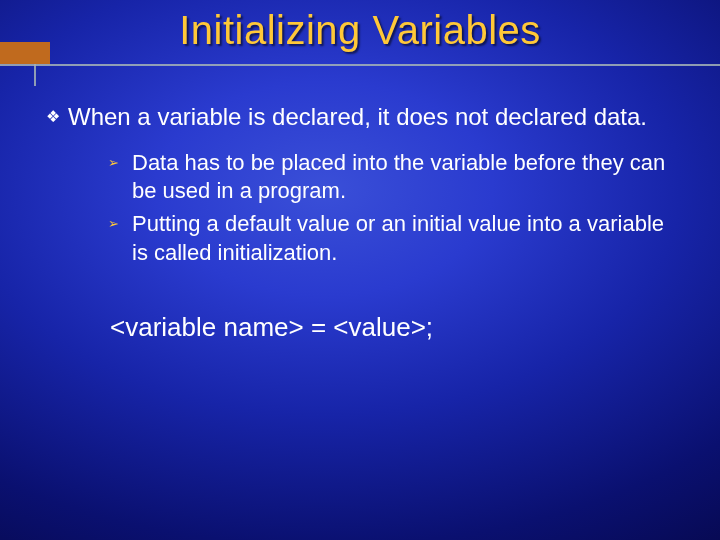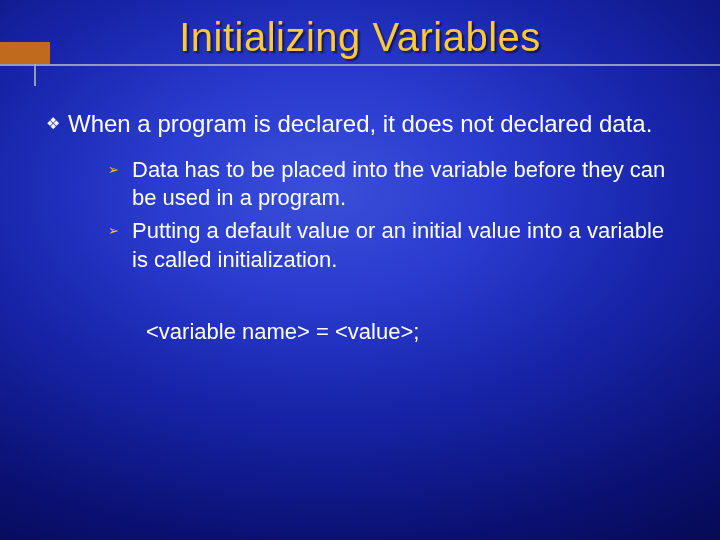--- a/index.html
+++ b/index.html
@@ -15,21 +15,21 @@
       #0a1070 60%,
       #050540 82%,
       #030320 100%);
     color: #fff;
     position: relative;
   }
 
   
   .title-wrap {
     position: relative;
-    padding-top: 17px;
+    padding-top: 10px;
     height: 78px;
   }
   .title {
     font-family: "Trebuchet MS", Tahoma, sans-serif;
     font-size: 40px;
     color: #ffc838;
     text-align: center;
     text-shadow: 2px 2px 2px rgba(0,0,0,0.55);
     letter-spacing: 0.5px;
     line-height: 1.0;
@@ -99,40 +99,40 @@
     flex: 0 0 auto;
     width: 24px;
     font-size: 13px;
     line-height: 28px;
     color: #ffc838;
   }
   .lvl2 .txt { flex: 1; }
 
   .note {
     margin-top: 44px;
-    margin-left: 100px;
-    font-size: 22px;
+    margin-left: 64px;
+    font-size: 26px;
   }
 </style>
 </head>
 <body>
 
 <div class="title-wrap">
   <div class="title">Initializing Variables</div>
   <div class="hr"></div>
   <div class="corner-block"></div>
   <div class="vtick"></div>
 </div>
 
 <div class="content">
 
   <div class="lvl1">
     <span class="b1">❖</span>
     <span class="txt">
-      <span>When a program is declared, it does </span><span class="bold">not</span><span> declared data.</span>
+      <span>When a variable is declared, it does </span><span class="bold">not</span><span> declared data.</span>
     </span>
   </div>
 
   <div class="sublist">
     <div class="lvl2">
       <span class="b2">➢</span>
       <span class="txt">Data has to be placed into the variable before they can be used in a program.</span>
     </div>
     <div class="lvl2">
       <span class="b2">➢</span>

